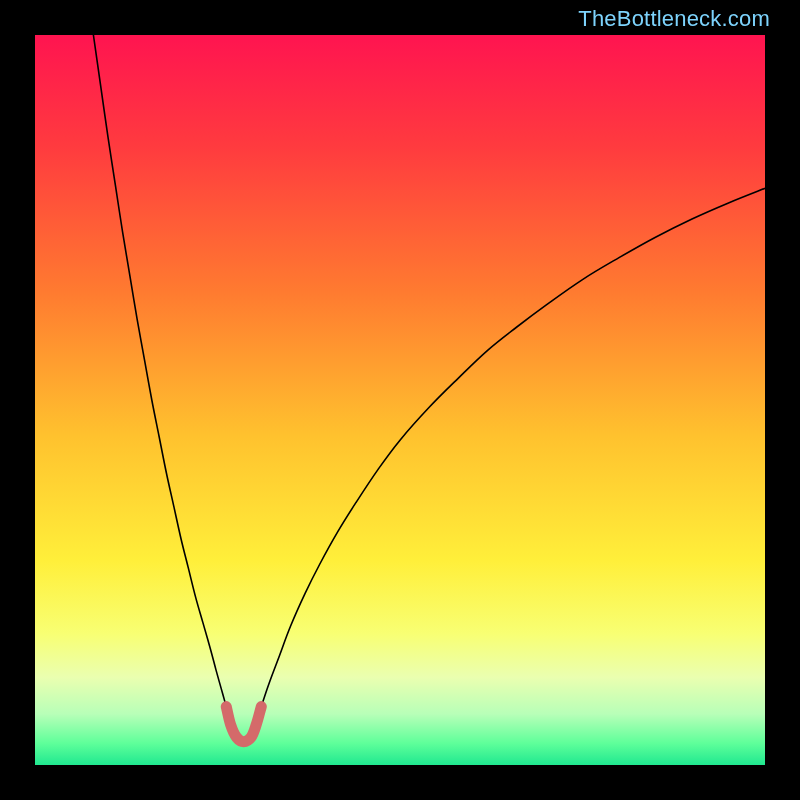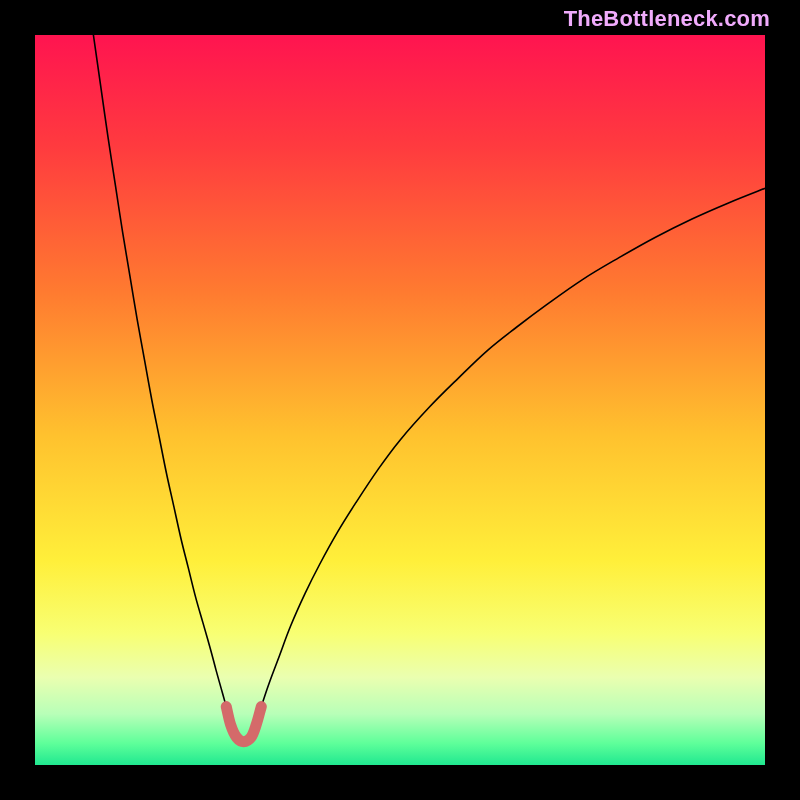--- a/index.html
+++ b/index.html
@@ -21,23 +21,23 @@
     left: 35px;
     top: 35px;
     width: 730px;
     height: 730px;
     overflow: hidden;
   }
   .watermark {
     position: absolute;
     top: 6px;
     right: 30px;
-    color: #f0abfc;
+    color: #7dd3fc;
     font-size: 22px;
-    font-weight: 700;
+    font-weight: 400;
     letter-spacing: 0.2px;
     user-select: none;
   }
   svg {
     display: block;
   }
 </style>
 </head>
 <body>
 

